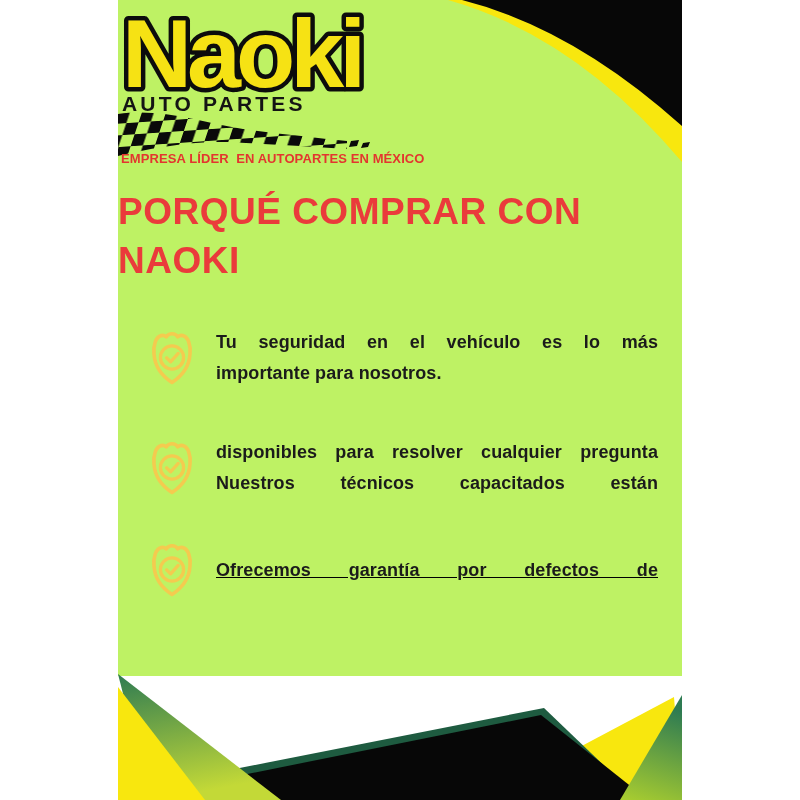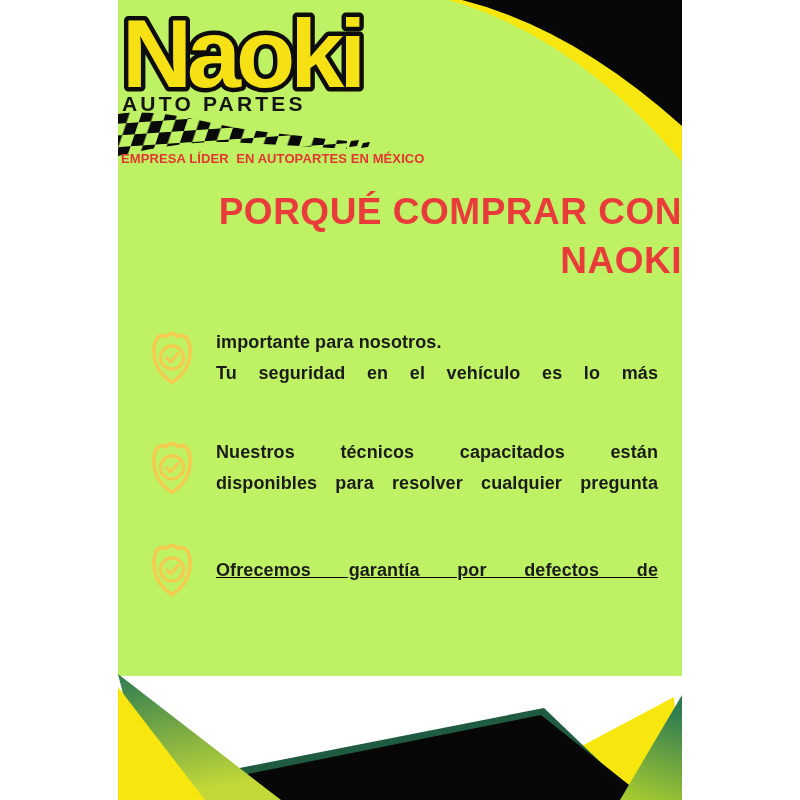--- a/index.html
+++ b/index.html
@@ -16,21 +16,21 @@
   .auto-partes{
     position:absolute;left:4px;top:92px;
     font-size:21px;font-weight:700;letter-spacing:3.2px;color:#141414;white-space:pre;
   }
   .flag-svg{position:absolute;left:0;top:112px;display:block;}
   .tagline{
     position:absolute;left:3px;top:151px;
     font-size:13px;font-weight:700;letter-spacing:0.1px;color:#E3362F;white-space:pre;
   }
   .heading{
-    position:absolute;left:0;top:187px;width:100%;text-align:right;
+    position:absolute;left:0;top:187px;width:100%;text-align:left;
     color:#EA3B3B;font-weight:800;font-size:37px;line-height:49px;letter-spacing:0.5px;
   }
   .benefits{position:absolute;left:0;top:0;width:100%;height:100%;}
   .bullet-row{
     position:absolute;left:30px;width:512px;
     display:flex;align-items:center;gap:20px;
   }
   .bullet-row:nth-child(1){top:322px;height:72px;}
   .bullet-row:nth-child(2){top:418px;height:100px;}
   .bullet-row:nth-child(3){top:536px;height:68px;text-decoration:underline;}
@@ -98,35 +98,35 @@
   <div class="benefits" id="benefits">
       <div class="bullet-row">
         <span class="bullet-icon">
   <svg width="48" height="58" viewBox="0 0 48 58" fill="none" xmlns="http://www.w3.org/2000/svg">
     <path d="M7,14 C8.5,7 14.5,4.5 18.3,7.8 C20.8,3.8 27.2,3.8 29.7,7.8 C33.5,4.5 39.5,7 41,14 C42.3,17.5 42.4,21 42,25 C41.2,37 34,47 24,53.5 C14,47 6.8,37 6,25 C5.6,21 5.7,17.5 7,14 Z" stroke="#F4CB4F" stroke-width="3.6" stroke-linejoin="round"></path>
     <circle cx="24" cy="28.5" r="11.6" stroke="#F4CB4F" stroke-width="3.3"></circle>
     <path d="M18.6,28.8 L22.6,32.8 L30.2,24.4" stroke="#F4CB4F" stroke-width="3.3" stroke-linecap="round" stroke-linejoin="round"></path>
   </svg>
 </span>
         <div class="bullet-lines">
+          <div class="line fit">Tu seguridad en el vehículo es lo más</div>
           <div class="line">importante para nosotros.</div>
-          <div class="line fit">Tu seguridad en el vehículo es lo más</div>
         </div>
       </div>
       <div class="bullet-row">
         <span class="bullet-icon">
   <svg width="48" height="58" viewBox="0 0 48 58" fill="none" xmlns="http://www.w3.org/2000/svg">
     <path d="M7,14 C8.5,7 14.5,4.5 18.3,7.8 C20.8,3.8 27.2,3.8 29.7,7.8 C33.5,4.5 39.5,7 41,14 C42.3,17.5 42.4,21 42,25 C41.2,37 34,47 24,53.5 C14,47 6.8,37 6,25 C5.6,21 5.7,17.5 7,14 Z" stroke="#F4CB4F" stroke-width="3.6" stroke-linejoin="round"></path>
     <circle cx="24" cy="28.5" r="11.6" stroke="#F4CB4F" stroke-width="3.3"></circle>
     <path d="M18.6,28.8 L22.6,32.8 L30.2,24.4" stroke="#F4CB4F" stroke-width="3.3" stroke-linecap="round" stroke-linejoin="round"></path>
   </svg>
 </span>
         <div class="bullet-lines">
+          <div class="line fit">disponibles para resolver cualquier pregunta</div>
           <div class="line fit">Nuestros técnicos capacitados están</div>
-          <div class="line fit">disponibles para resolver cualquier pregunta</div>
         </div>
       </div>
       <div class="bullet-row">
         <span class="bullet-icon">
   <svg width="48" height="58" viewBox="0 0 48 58" fill="none" xmlns="http://www.w3.org/2000/svg">
     <path d="M7,14 C8.5,7 14.5,4.5 18.3,7.8 C20.8,3.8 27.2,3.8 29.7,7.8 C33.5,4.5 39.5,7 41,14 C42.3,17.5 42.4,21 42,25 C41.2,37 34,47 24,53.5 C14,47 6.8,37 6,25 C5.6,21 5.7,17.5 7,14 Z" stroke="#F4CB4F" stroke-width="3.6" stroke-linejoin="round"></path>
     <circle cx="24" cy="28.5" r="11.6" stroke="#F4CB4F" stroke-width="3.3"></circle>
     <path d="M18.6,28.8 L22.6,32.8 L30.2,24.4" stroke="#F4CB4F" stroke-width="3.3" stroke-linecap="round" stroke-linejoin="round"></path>
   </svg>
 </span>

